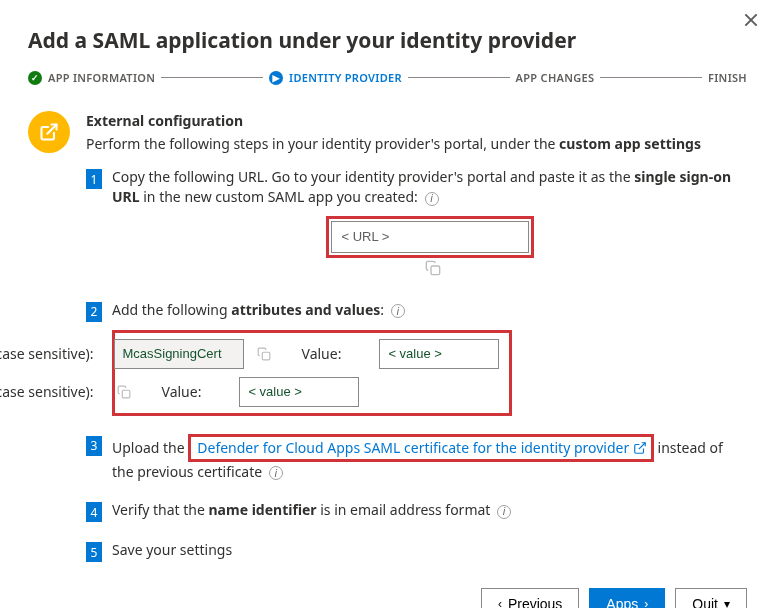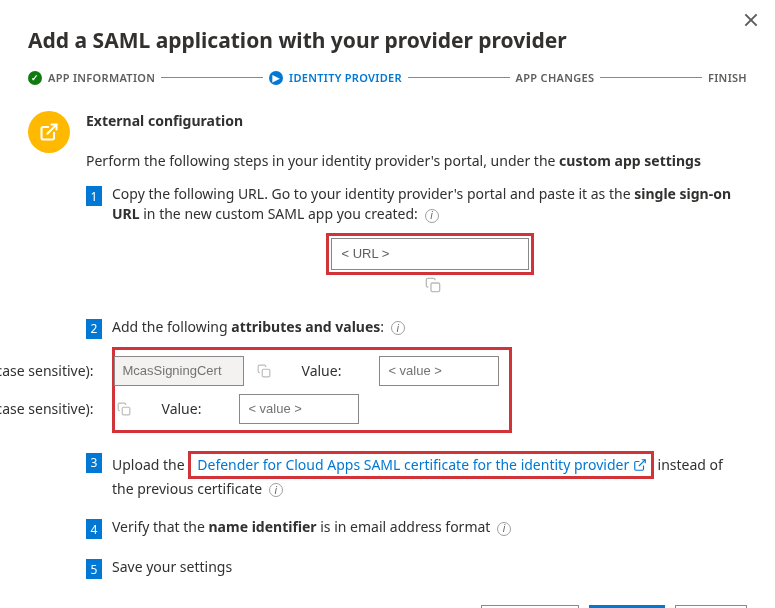--- a/index.html
+++ b/index.html
@@ -85,21 +85,21 @@
     color:#fff;
     display:flex;
     align-items:center;
     justify-content:center;
   }
   .badge-circle svg { width: 20px; height: 20px; }
   .section-body { flex:1; }
   .section-title {
     font-weight: 700;
     font-size: 14px;
-    margin-bottom: 21px;
+    margin-bottom: 4px;
   }
   .section-desc { font-size: 14px; }
   .section-desc b { font-weight:700; }
   .steps { margin-top: 14px; }
   .step-item {
     display:flex;
     gap: 10px;
     margin-bottom: 18px;
   }
   .step-num {
@@ -153,21 +153,21 @@
   .url-row { display:flex; align-items:center; margin-top:8px; margin-bottom:4px;flex-direction:column; }
   .url-row .redbox { flex:1; }
   .attr-label { font-size:14px; text-align:right; }
   .attr-val-label { font-size:14px; text-align:center; padding-left:18px; }
   .attr-input, .val-input {
     height:30px;
     border:1px solid #8a8886;
     width:130px;
     padding:0 8px;
     font-size:13px;
-    color:#737373;
+    color:#14532d;
   }
   .attr-input { background:#f3f2f1; }
   .val-input { width:120px;margin-left:28px; }
   .attr-row { display:flex; align-items:center; gap:10px; }
   .link { color:#0078d4; text-decoration:none; }
   .ext-icon {
     display:inline-flex;
     width:14px; height:14px;
     vertical-align:-2px;
   }
@@ -200,21 +200,21 @@
   }
   .chev { font-size:12px; }
 </style>
 </head>
 <body>
 
 <div class="dialog">
 
   <div class="close-x" title="Close"></div>
 
-  <h1 class="title">Add a SAML application with your provider provider</h1>
+  <h1 class="title">Add a SAML application under your identity provider</h1>
 
   <div class="stepper">
     <div class="step">
       <span class="icon done">✓</span>
       <span class="label">APP INFORMATION</span>
     </div>
     <div class="line"></div>
     <div class="step active">
       <span class="icon active">▶</span>
       <span class="label">IDENTITY PROVIDER</span>

